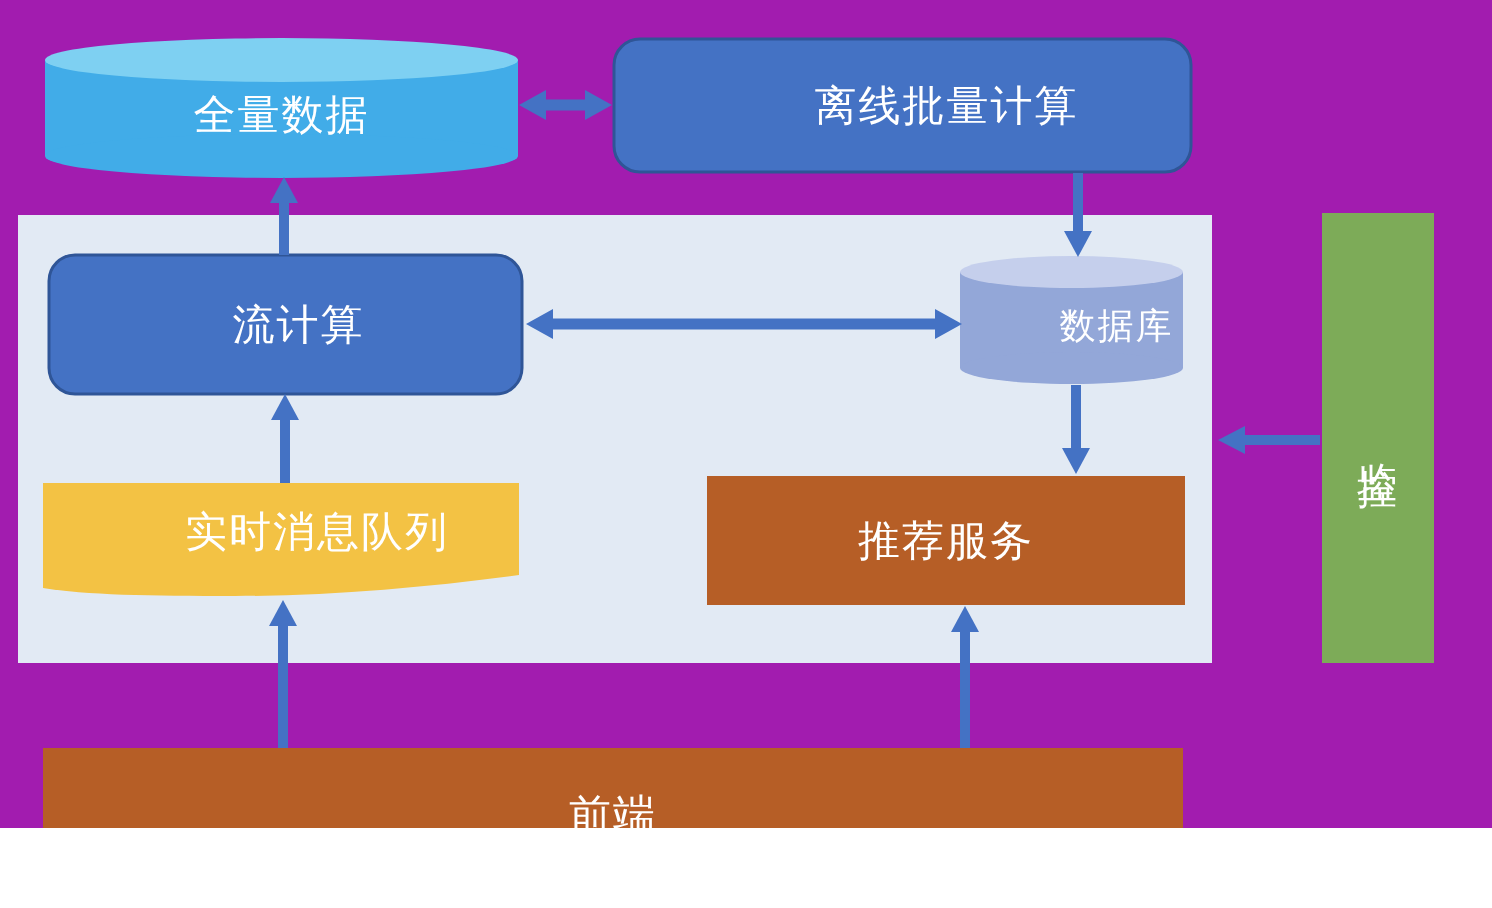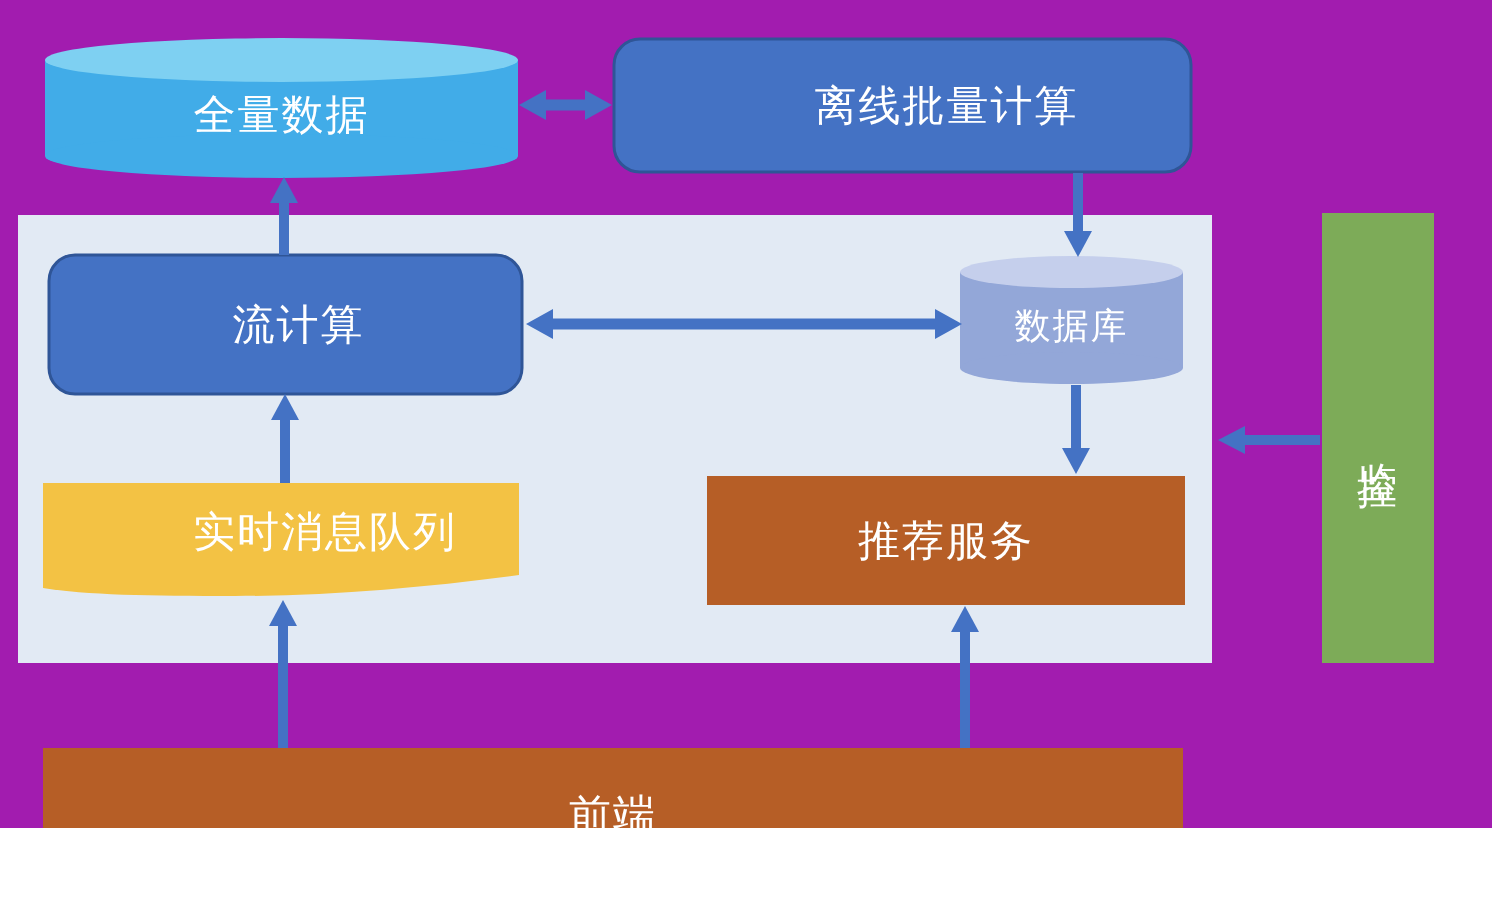--- a/index.html
+++ b/index.html
@@ -27,20 +27,21 @@
     justify-content: center;
     color: #ffffff;
     font-size: 42px;
     font-weight: 400;
     letter-spacing: 2px;
     white-space: nowrap;
     pointer-events: none;
   }
   .node-label.small {
     font-size: 36px;
+    padding-left: 45px;
   }
   .node-label.vertical {
     writing-mode: vertical-rl;
     text-orientation: upright;
     letter-spacing: 8px;
     font-size: 40px;
   }
 </style>
 </head>
 <body>
@@ -126,21 +127,21 @@
   </svg>
 
   <div class="node-label" style="left:45px; top:74px; width:473px; height:82px;">全量数据</div>
 
   <div class="node-label" style="left:614px; top:39px; width:577px; height:133px;padding-left:44px;">离线批量计算</div>
 
   <div class="node-label" style="left:49px; top:255px; width:473px; height:139px;margin-left:13px;">流计算</div>
 
   <div class="node-label small" style="left:960px; top:270px; width:223px; height:112px;">数据库</div>
 
-  <div class="node-label" style="left:47px; top:486px; width:476px; height:92px;padding-left:40px;">实时消息队列</div>
+  <div class="node-label" style="left:39px; top:486px; width:476px; height:92px;padding-left:40px;">实时消息队列</div>
 
   <div class="node-label" style="left:43px; top:748px; width:1140px; height:134px;">前端</div>
 
   <div class="node-label" style="left:707px; top:476px; width:478px; height:129px;">推荐服务</div>
 
   <div class="node-label vertical" style="left:1322px; top:213px; width:112px; height:450px;">监控</div>
 
 </div>
 
 </body></html>

